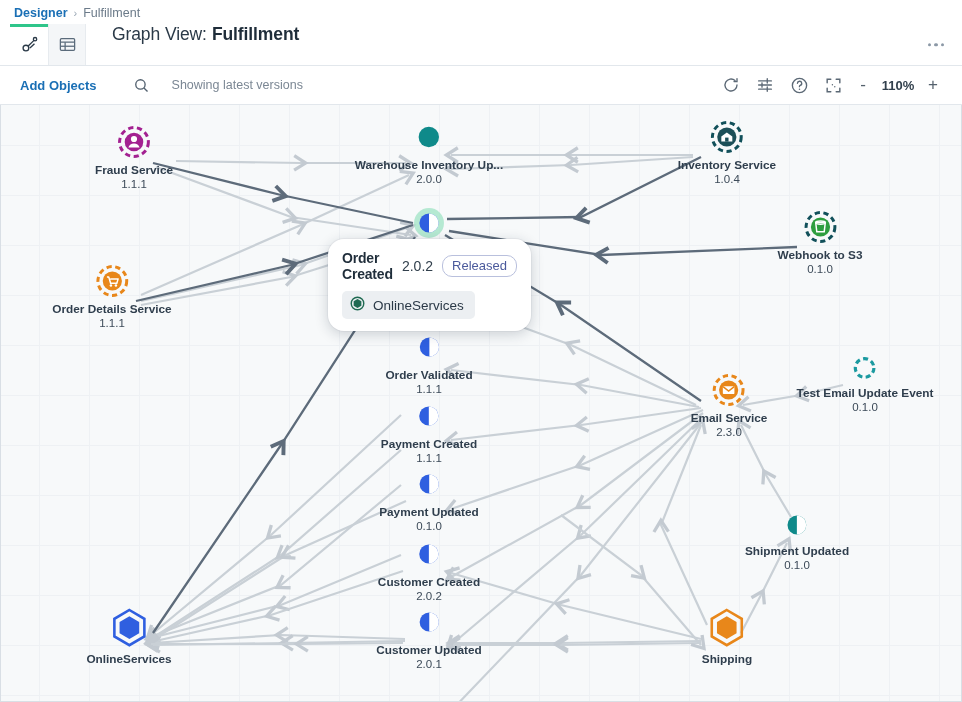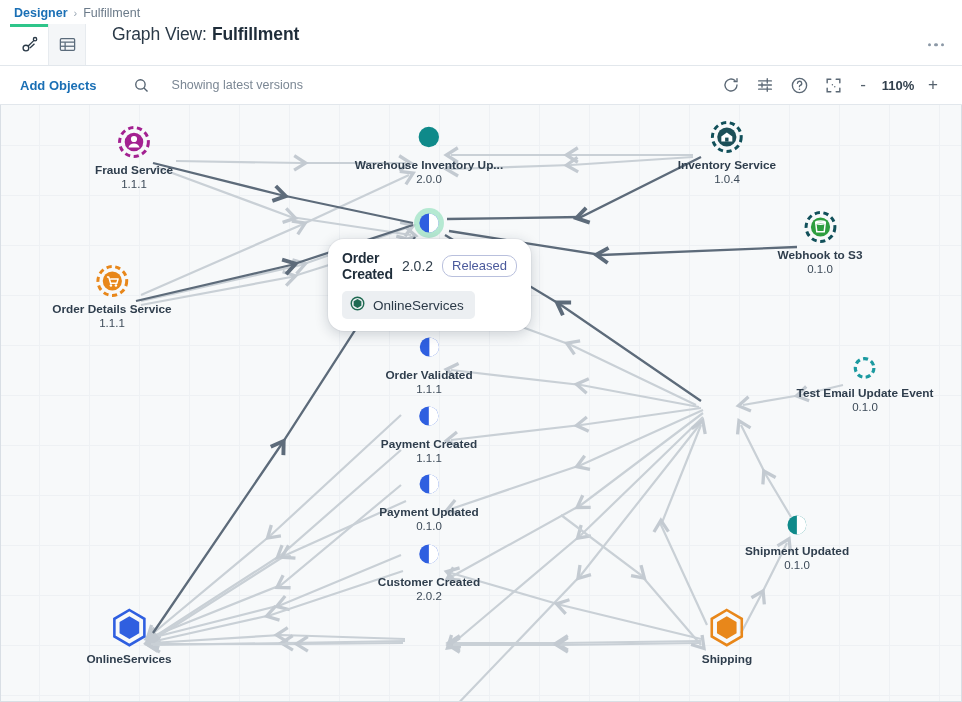--- a/index.html
+++ b/index.html
@@ -456,21 +456,47 @@
           <circle cx="17" cy="17" r="9.6" fill="#2f5fe0"></circle>
           <path d="M17,7.4a9.6,9.6 0 0 1 0,19.2z" fill="#ffffff"></path>
         </svg>
       </span>
       <span class="labels">
         <span class="nlabel" style="display:block">Customer Created</span>
         <span class="nver" style="display:block">2.0.2</span>
       </span>
     </div>
 
-
+    <div class="node" style="left:428px; top:533px;">
+      <span class="glyph">
+        <svg width="34" height="34" viewBox="0 0 34 34">
+          <circle cx="17" cy="17" r="9.6" fill="#2f5fe0"></circle>
+          <path d="M17,7.4a9.6,9.6 0 0 1 0,19.2z" fill="#ffffff"></path>
+        </svg>
+      </span>
+      <span class="labels">
+        <span class="nlabel" style="display:block">Customer Updated</span>
+        <span class="nver" style="display:block">2.0.1</span>
+      </span>
+    </div>
+
+    <div class="node" style="left:728px; top:301px;">
+      <span class="glyph">
+        <svg width="34" height="34" viewBox="0 0 34 34">
+          <circle cx="17" cy="17" r="14.4" fill="none" stroke="#e8871a" stroke-width="3" stroke-dasharray="5.2 3.6"></circle>
+          <circle cx="17" cy="17" r="9.6" fill="#e8871a"></circle>
+          <rect x="11.2" y="13.2" width="11.6" height="7.8" rx="0.8" fill="#fff"></rect>
+          <path d="M11.4,13.7 L17,18 L22.6,13.7" fill="none" stroke="#e8871a" stroke-width="1.5"></path>
+        </svg>
+      </span>
+      <span class="labels">
+        <span class="nlabel" style="display:block">Email Service</span>
+        <span class="nver" style="display:block">2.3.0</span>
+      </span>
+    </div>
 
     <div class="node" style="left:864px; top:279px;">
       <span class="glyph">
         <svg width="28" height="28" viewBox="0 0 28 28">
           <circle cx="14" cy="14" r="9.3" fill="none" stroke="#1b9aa0" stroke-width="3.2" stroke-dasharray="5 3.4"></circle>
         </svg>
       </span>
       <span class="labels">
         <span class="nlabel" style="display:block">Test Email Update Event</span>
         <span class="nver" style="display:block">0.1.0</span>

